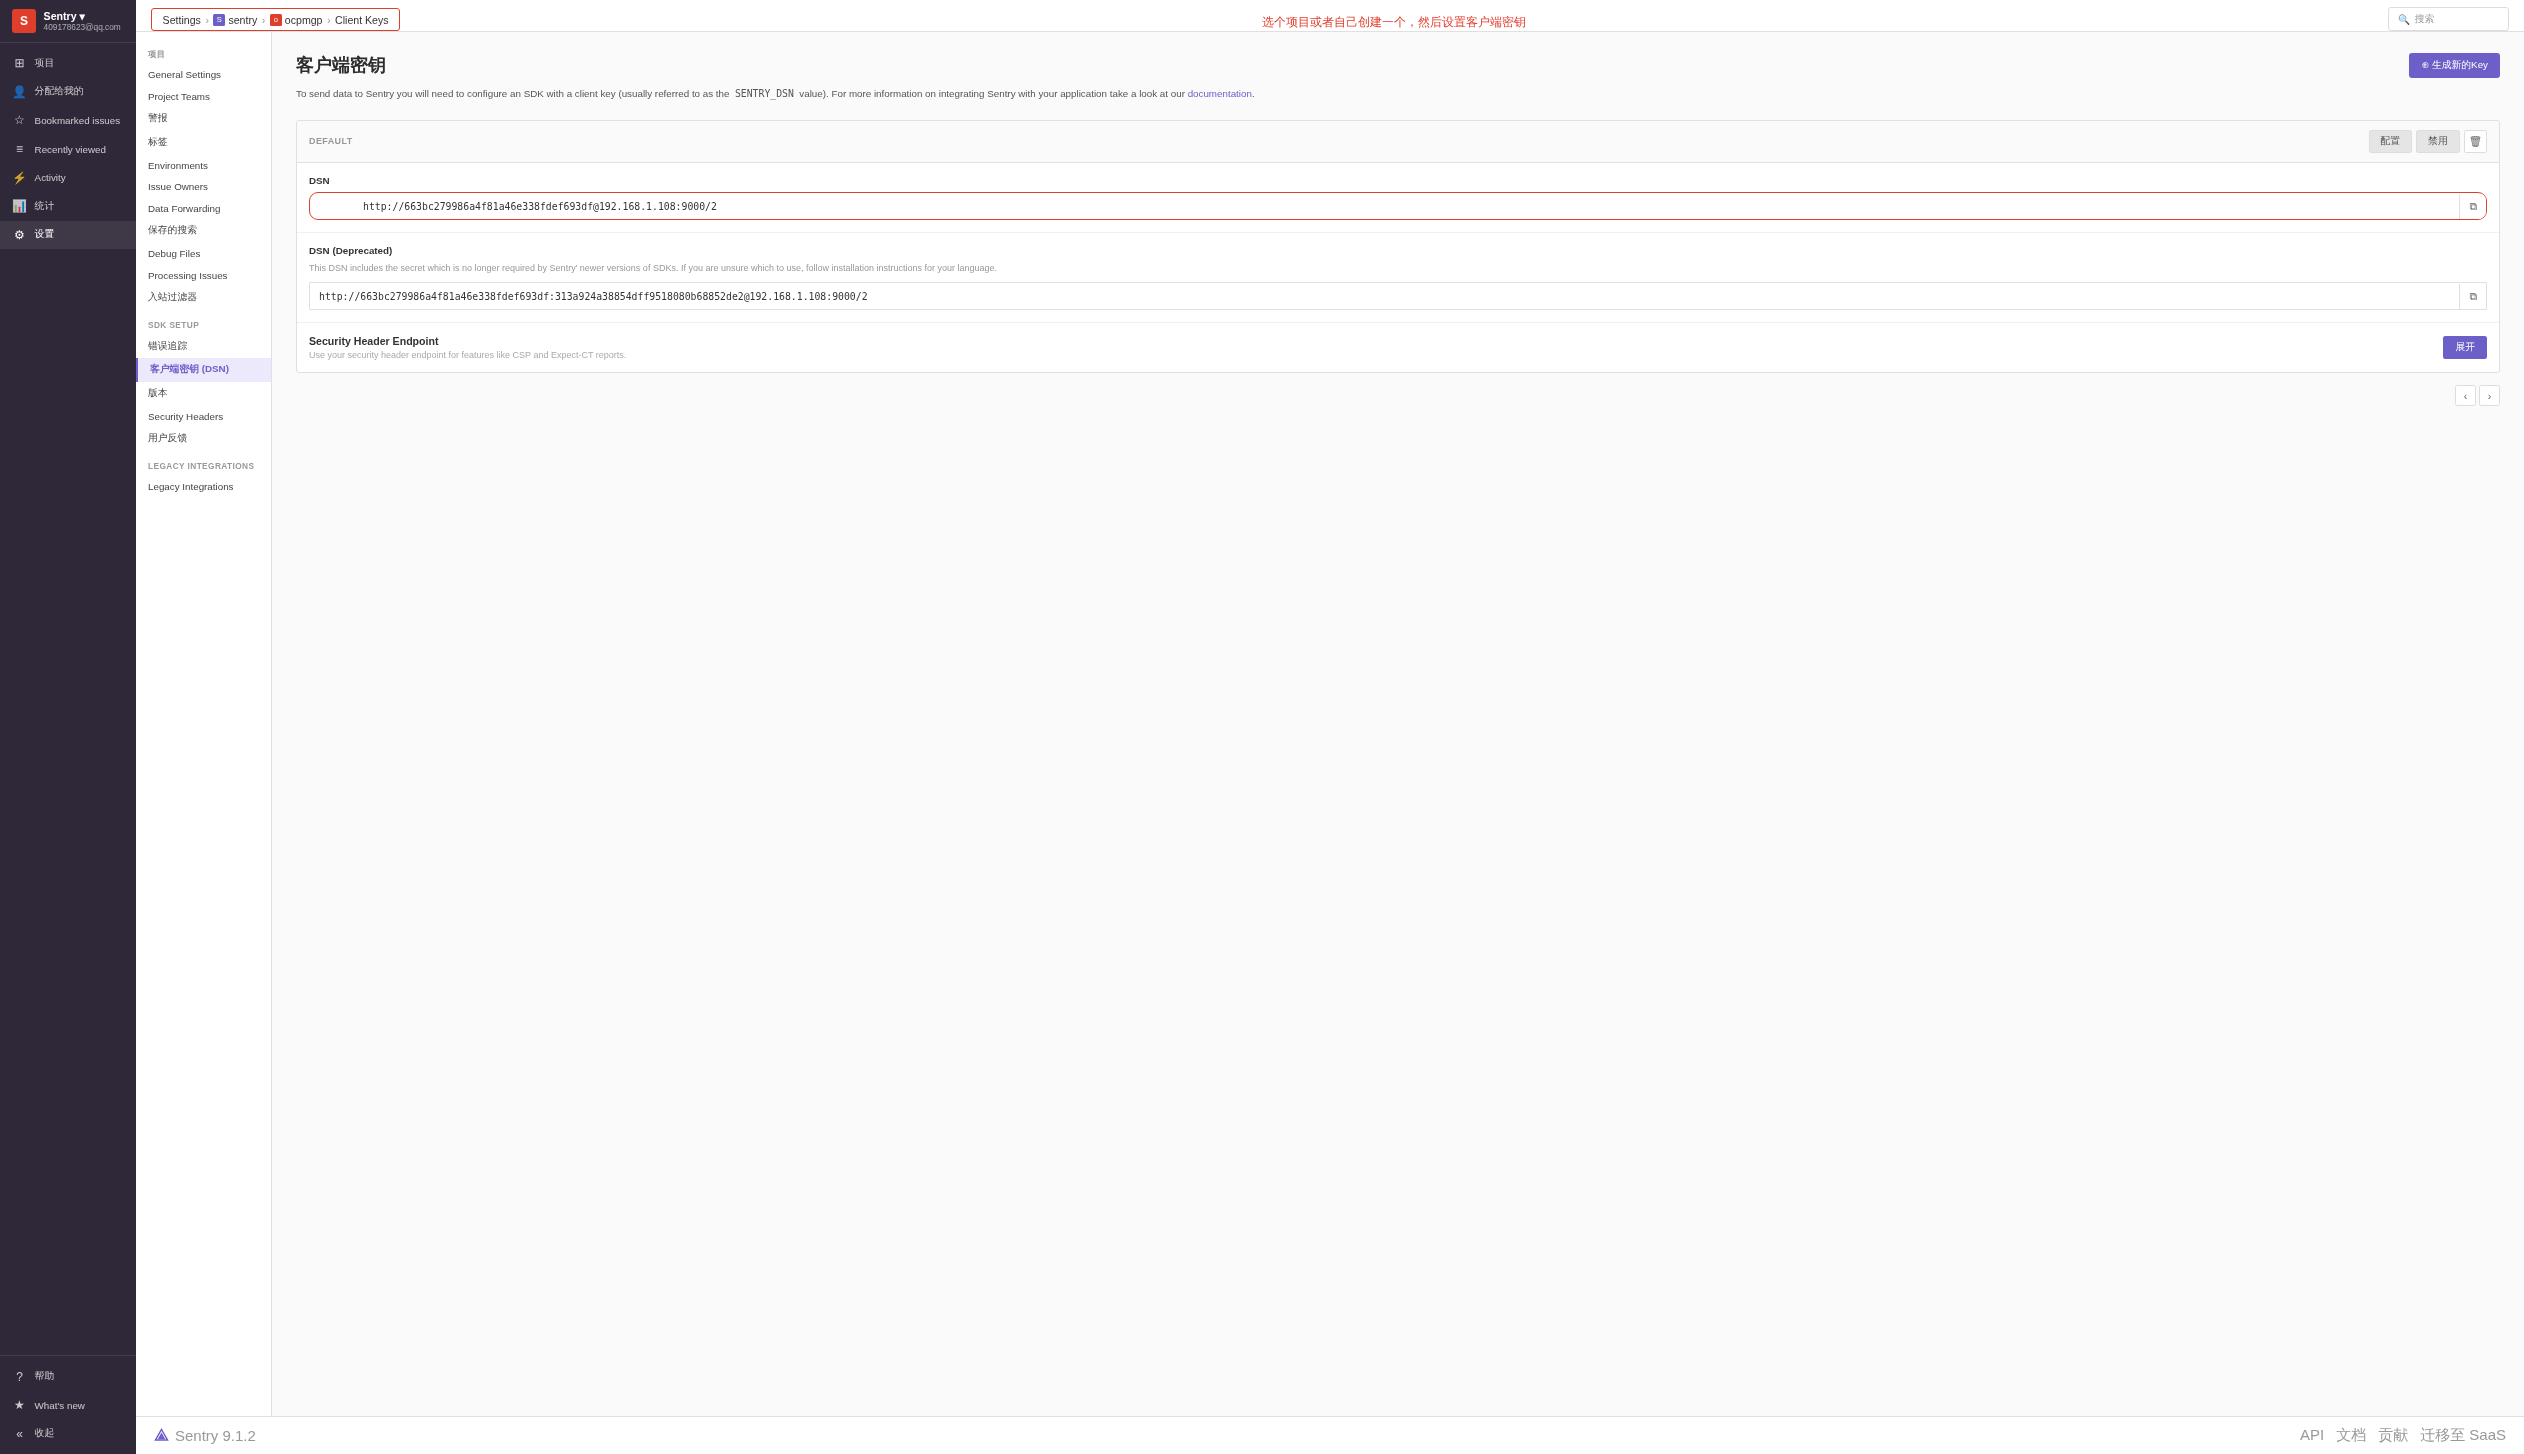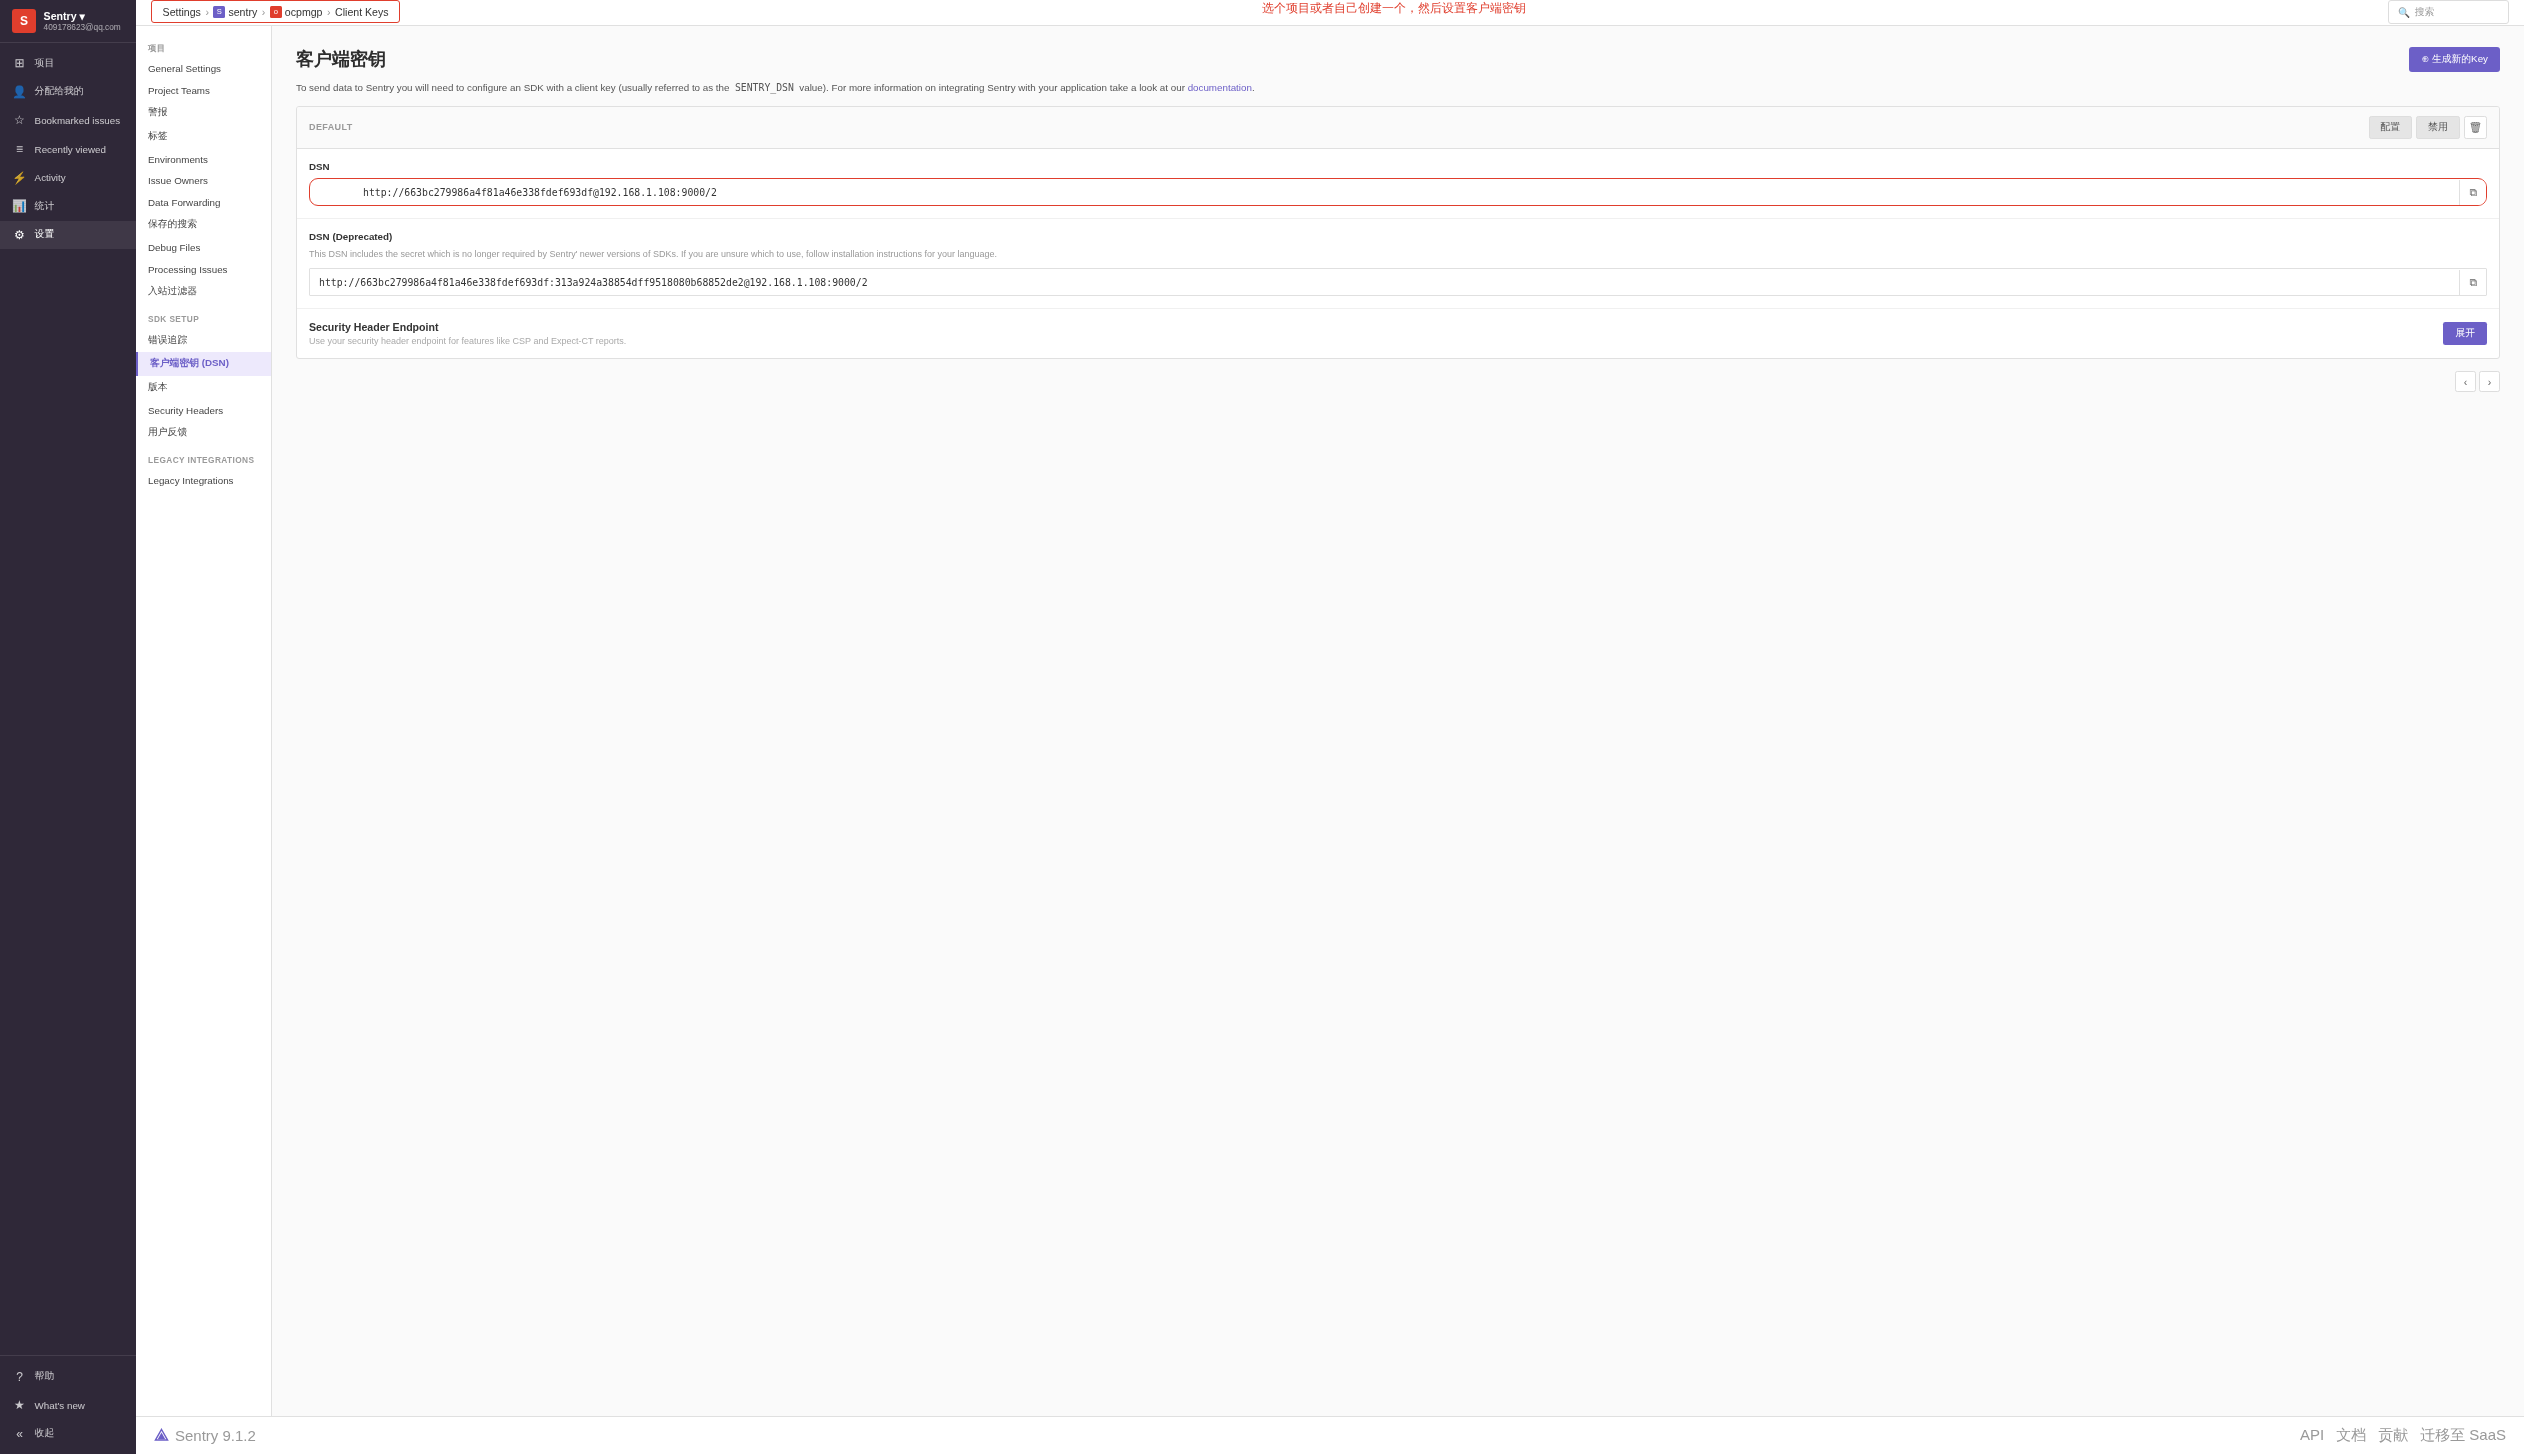--- a/index.html
+++ b/index.html
@@ -43,23 +43,23 @@
     .sidebar-footer { padding: 6px 0; border-top: 0.8px solid rgba(255,255,255,0.1); }
 
     
     .main { flex: 1; display: flex; flex-direction: column; overflow: hidden; }
 
     
     .topbar {
       background: #fff;
       border-bottom: 0.8px solid #e0e0e0;
       display: flex;
-      align-items: flex-start;
+      align-items: flex-end;
       padding: 0 15px;
-      height: 26px;
+      height: 32px;
       gap: 15px;
       flex-shrink: 0;
     }
     .breadcrumb {
       display: flex; align-items: center; gap: 4.5px;
       font-size: 10.6px;
       border: 1.5px solid #e03e2d;
       padding: 4.5px 10.6px;
       border-radius: 3px;
     }
@@ -97,21 +97,21 @@
     }
     .left-panel-item.active {
       background: #6c5fc7; color: #fff; border-left: 2.3px solid #6c5fc7;
       font-weight: 500;
     }
     .left-panel-item.active { background: #ede9fc; color: #6c5fc7; border-left: 2.3px solid #6c5fc7; font-weight: 600; }
 
     
     .right-panel { flex: 1; overflow-y: auto; padding: 21px 24px; background: #fafafa; }
     .page-title { font-size: 18px; font-weight: 600; color: #2d2d2d; margin-bottom: 9px; }
-    .page-desc { font-size: 9.8px; color: #555; line-height: 1.6; margin-bottom: 10px; }
+    .page-desc { font-size: 9.8px; color: #555; line-height: 1.6; margin-bottom: 18px; }
     .page-desc a { color: #6c5fc7; text-decoration: none; }
 
     .generate-btn {
       display: flex; align-items: center; gap: 4.5px;
       background: #6c5fc7; color: #fff; border: none;
       padding: 6px 12px; border-radius: 3px; font-size: 9.8px;
       cursor: pointer; float: right;
     }
 
     .key-card {

